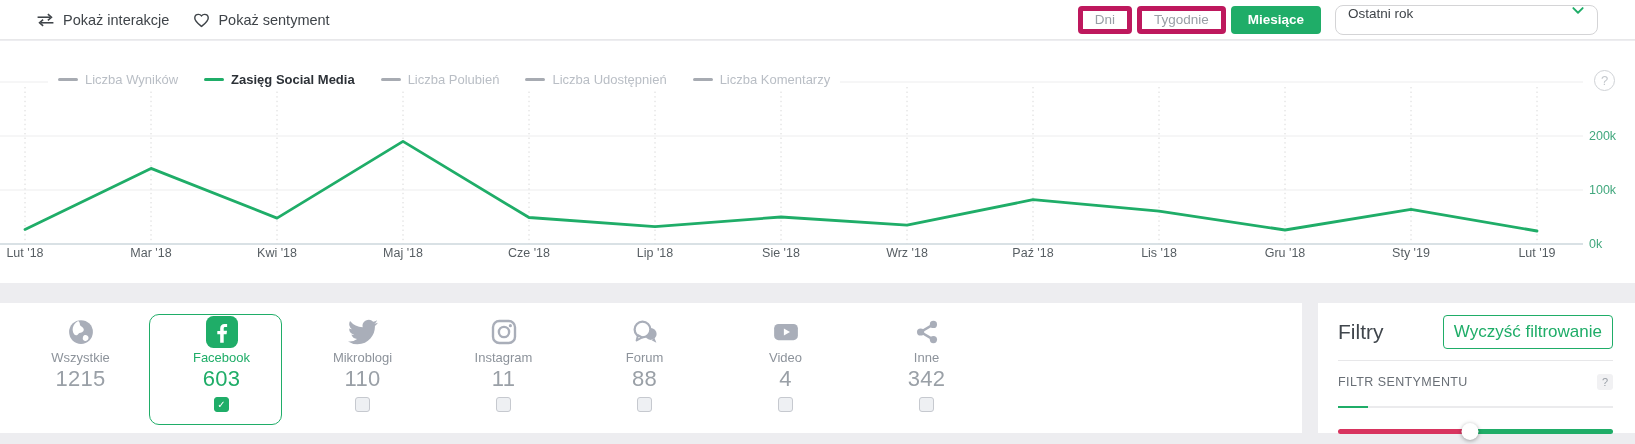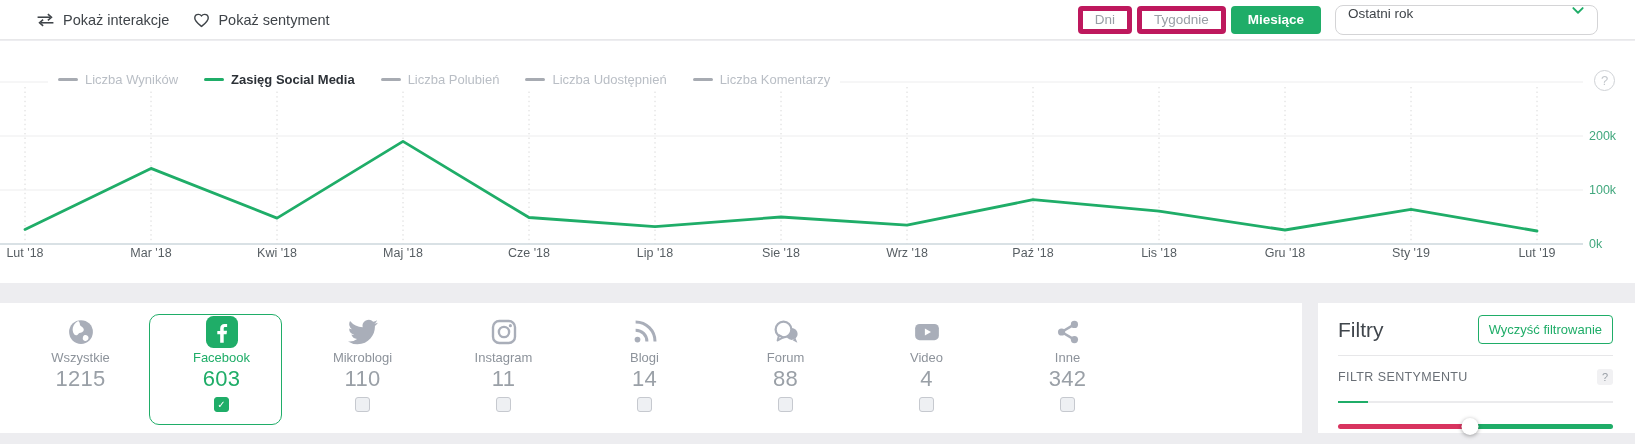--- a/index.html
+++ b/index.html
@@ -47,21 +47,21 @@
   .slot .s-count{margin-top:1px;font-size:22px;font-weight:400;color:#9aa0a7;letter-spacing:.3px}
   .slot.selected .s-label,.slot.selected .s-count{color:var(--green)}
   .slot .cb{margin-top:5px;width:15px;height:15px;border:1px solid #c6c9cf;background:#eef0f3;
     border-radius:3px;box-sizing:border-box;font-size:10px;line-height:13px;text-align:center;color:#fff}
   .slot .cb.checked{background:var(--green);border-color:var(--green)}
   
   .filters-card{position:absolute;left:1318px;top:303px;width:317px;height:130px;background:#fff;
     box-sizing:border-box;padding:12px 22px 0 20px}
   .f-head{display:flex;justify-content:space-between;align-items:center}
   .f-title{font-size:21px;color:#40464c}
-  .f-clear{border:1px solid var(--green);color:var(--green);border-radius:4px;font-size:13px;
+  .f-clear{border:1px solid var(--green);color:var(--green);border-radius:4px;font-size:17px;
     padding:6px 10px;background:#fff;cursor:pointer;font-family:inherit}
   .f-divider{height:1px;background:#e7e7e9;margin-top:11px}
   .f-sent{display:flex;justify-content:space-between;align-items:center;margin-top:13px}
   .f-sent-label{font-size:12.5px;color:#696f76;letter-spacing:.4px}
   .f-help{width:16px;height:16px;background:#f1f1f3;border-radius:3px;color:#9aa0a7;font-size:11px;
     text-align:center;line-height:16px;cursor:pointer}
   .f-underline{margin-top:16px;height:2px;background:#ebebed;position:relative}
   .f-underline .seg{position:absolute;left:0;top:0;height:2px;width:30px;background:var(--green)}
   .slider{margin-top:21px;position:relative;height:6px}
   .slider .neg{position:absolute;left:0;top:0;width:48%;height:5px;background:var(--red);border-radius:3px 0 0 3px}
@@ -207,32 +207,20 @@
           <circle cx="12" cy="12" r="4.1"></circle>
           <circle cx="17.1" cy="6.9" r="1.25" fill="#a9aeb9" stroke="none"></circle>
         </svg>
       </span>
       <span class="s-label">Instagram</span>
       <span class="s-count">11</span>
       <span class="cb"></span>
     </div>
     <div class="slot">
       <span class="s-icon">
-        <svg width="30" height="30" viewBox="0 0 24 24" fill="none" stroke="#a9aeb9" stroke-width="2.4">
-          <path d="M4.5 4A15.5 15.5 0 0 1 20 19.5"></path>
-          <path d="M4.5 10.5a9 9 0 0 1 9 9"></path>
-          <circle cx="6" cy="18" r="2.3" fill="#a9aeb9" stroke="none"></circle>
-        </svg>
-      </span>
-      <span class="s-label">Blogi</span>
-      <span class="s-count">14</span>
-      <span class="cb"></span>
-    </div>
-    <div class="slot">
-      <span class="s-icon">
         <svg width="30" height="30" viewBox="0 0 24 24">
           <circle cx="16.5" cy="13.5" r="4.8" fill="#a9aeb9"></circle>
           <path d="M19.5 16.5l1.6 4-3.8-2z" fill="#a9aeb9"></path>
           <circle cx="10" cy="10" r="6.3" fill="#fff" stroke="#a9aeb9" stroke-width="1.8"></circle>
           <path d="M6.4 14.6L5.3 18.8l4.4-2.5z" fill="#fff" stroke="#a9aeb9" stroke-width="1.6" stroke-linejoin="round"></path>
         </svg>
       </span>
       <span class="s-label">Forum</span>
       <span class="s-count">88</span>
       <span class="cb"></span>

